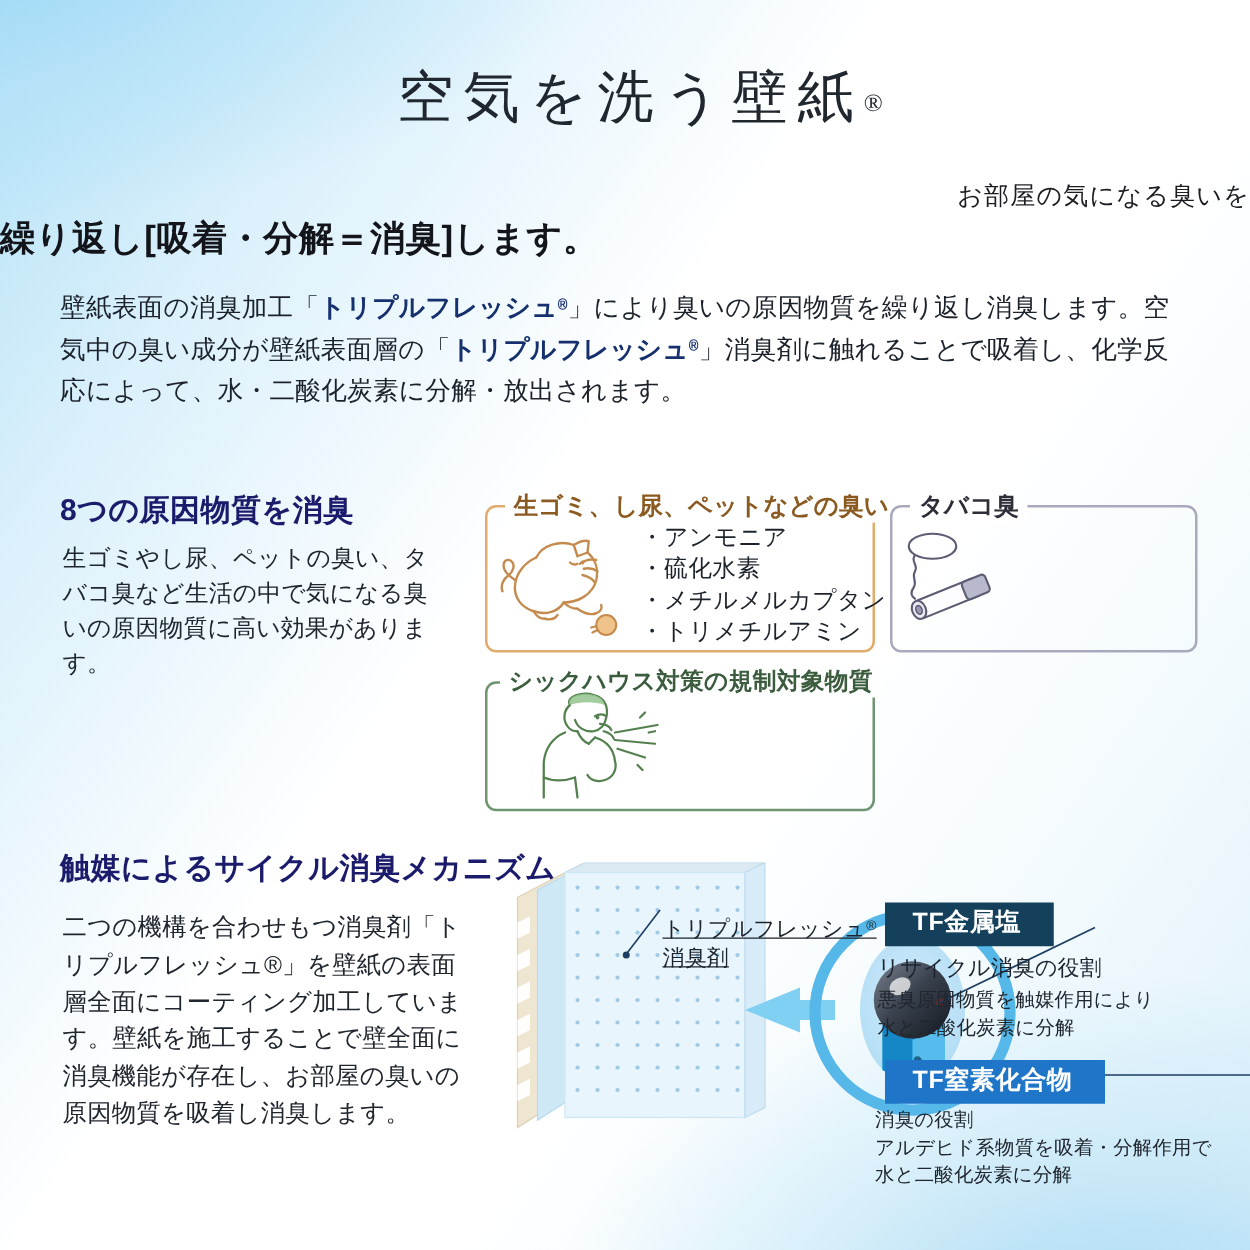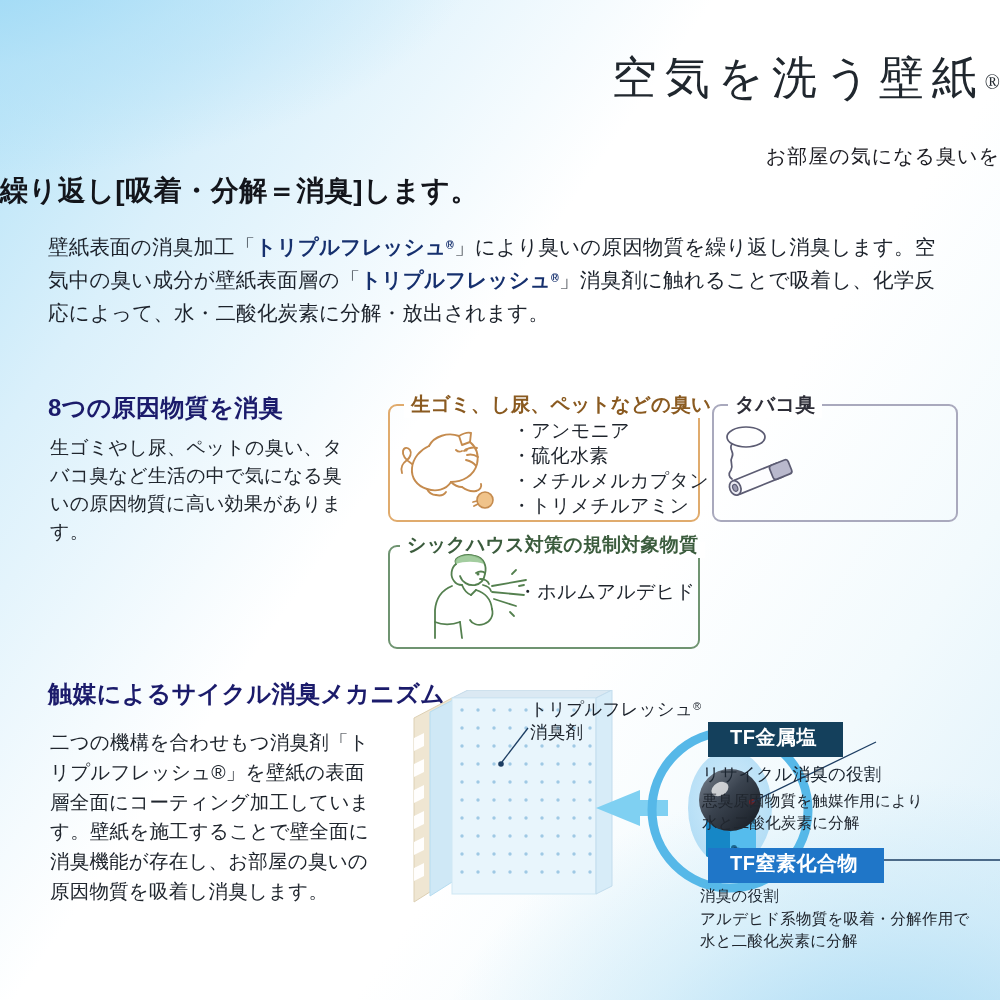--- a/index.html
+++ b/index.html
@@ -18,21 +18,21 @@
     height: 1000px;
     background:
       radial-gradient(ellipse 620px 420px at 88% 108%, rgba(150,210,242,0.78) 0%, rgba(185,226,246,0.45) 42%, rgba(255,255,255,0) 72%),
       radial-gradient(ellipse 760px 330px at -8% -6%, rgba(150,214,245,0.95) 0%, rgba(176,224,247,0.62) 40%, rgba(255,255,255,0) 74%),
       linear-gradient(125deg, #b3e2f7 0%, #daf0fb 18%, #ffffff 42%, #ffffff 62%, #f2fafd 80%, #ddf0fa 100%);
   }
 
   
   .title {
     position: absolute; left: 0; top: 48px; width: 100%;
-    text-align: right;
+    text-align: center;
     font-family: "Liberation Serif", "DejaVu Serif", serif;
     font-size: 45px;
     letter-spacing: 8px;
     color: #20272e;
     font-weight: 400;
     padding-left: 24px;
   }
   .title .reg { font-size: 20px; vertical-align: 4px; letter-spacing: 0; }
 
   .sub-small {
@@ -105,21 +105,21 @@
 
   .illus { position: absolute; }
   #cat-illus   { left: 396px; top: 424px; }
   #smoke-illus { left: 716px; top: 424px; }
   #sick-illus  { left: 428px; top: 552px; }
 
   
   #diagram { position: absolute; left: 400px; top: 690px; width: 600px; height: 290px; }
 
   .dlabel { position: absolute; font-size: 17px; color: #1c222b; line-height: 1.3; letter-spacing: 0.2px; }
-  #lbl-tf { left: 530px; top: 698px; font-size: 17.5px; }
+  #lbl-tf { left: 530px; top: 732px; font-size: 17.5px; text-decoration: underline; }
   #lbl-tf .rg { font-size: 11px; vertical-align: 5px; }
 
   .badge {
     position: absolute;
     color: #ffffff; font-size: 20px; font-weight: bold;
     padding: 2px 26px 6px 22px; letter-spacing: 0.5px; white-space: nowrap;
   }
   #badge-metal { left: 708px; top: 722px; background: #14405c; }
   #badge-nitro { left: 708px; top: 848px; background: #1f76c8; }
 
@@ -190,23 +190,20 @@
     <g transform="rotate(-22 50 52)">
       <rect x="16" y="44" width="52" height="15" rx="3" fill="#fdfdff" stroke="#5c5c73" stroke-width="1.7"></rect>
       <rect x="56" y="44" width="20" height="15" rx="3" fill="#b9b9cd" stroke="#5c5c73" stroke-width="1.7"></rect>
       <ellipse cx="17" cy="51.5" rx="5.5" ry="7.5" fill="#eaeaf2" stroke="#5c5c73" stroke-width="1.7"></ellipse>
       <ellipse cx="17" cy="51.5" rx="2.4" ry="3.6" fill="#9a9ab0" stroke="#5c5c73" stroke-width="1.2"></ellipse>
     </g>
   </svg>
 
   <div class="fbox" id="box-sick">
     <span class="legend">シックハウス対策の規制対象物質</span>
-    <div class="items">
-      <div>・ホルムアルデヒド</div>
-    </div>
   </div>
 
   <svg class="illus" id="sick-illus" width="108" height="88" viewBox="0 0 108 88">
     <g fill="none" stroke="#54804f" stroke-width="1.8" stroke-linecap="round" stroke-linejoin="round">
       <path d="M28 12 C24 5 38 1 47 4 C56 6 59 14 57 22 C56 28 52 32 47 33 C40 34 34 30 32 24"></path>
       <path d="M28 12 C23 16 22 24 26 29 C28 32 31 33 34 33"></path>
       <path d="M34 33 C36 38 38 41 43 43"></path>
       <path d="M43 43 L48 38"></path>
       <path d="M24 34 C14 38 8 47 7 58 L7 86"></path>
       <path d="M48 38 C58 41 63 48 64 57"></path>

